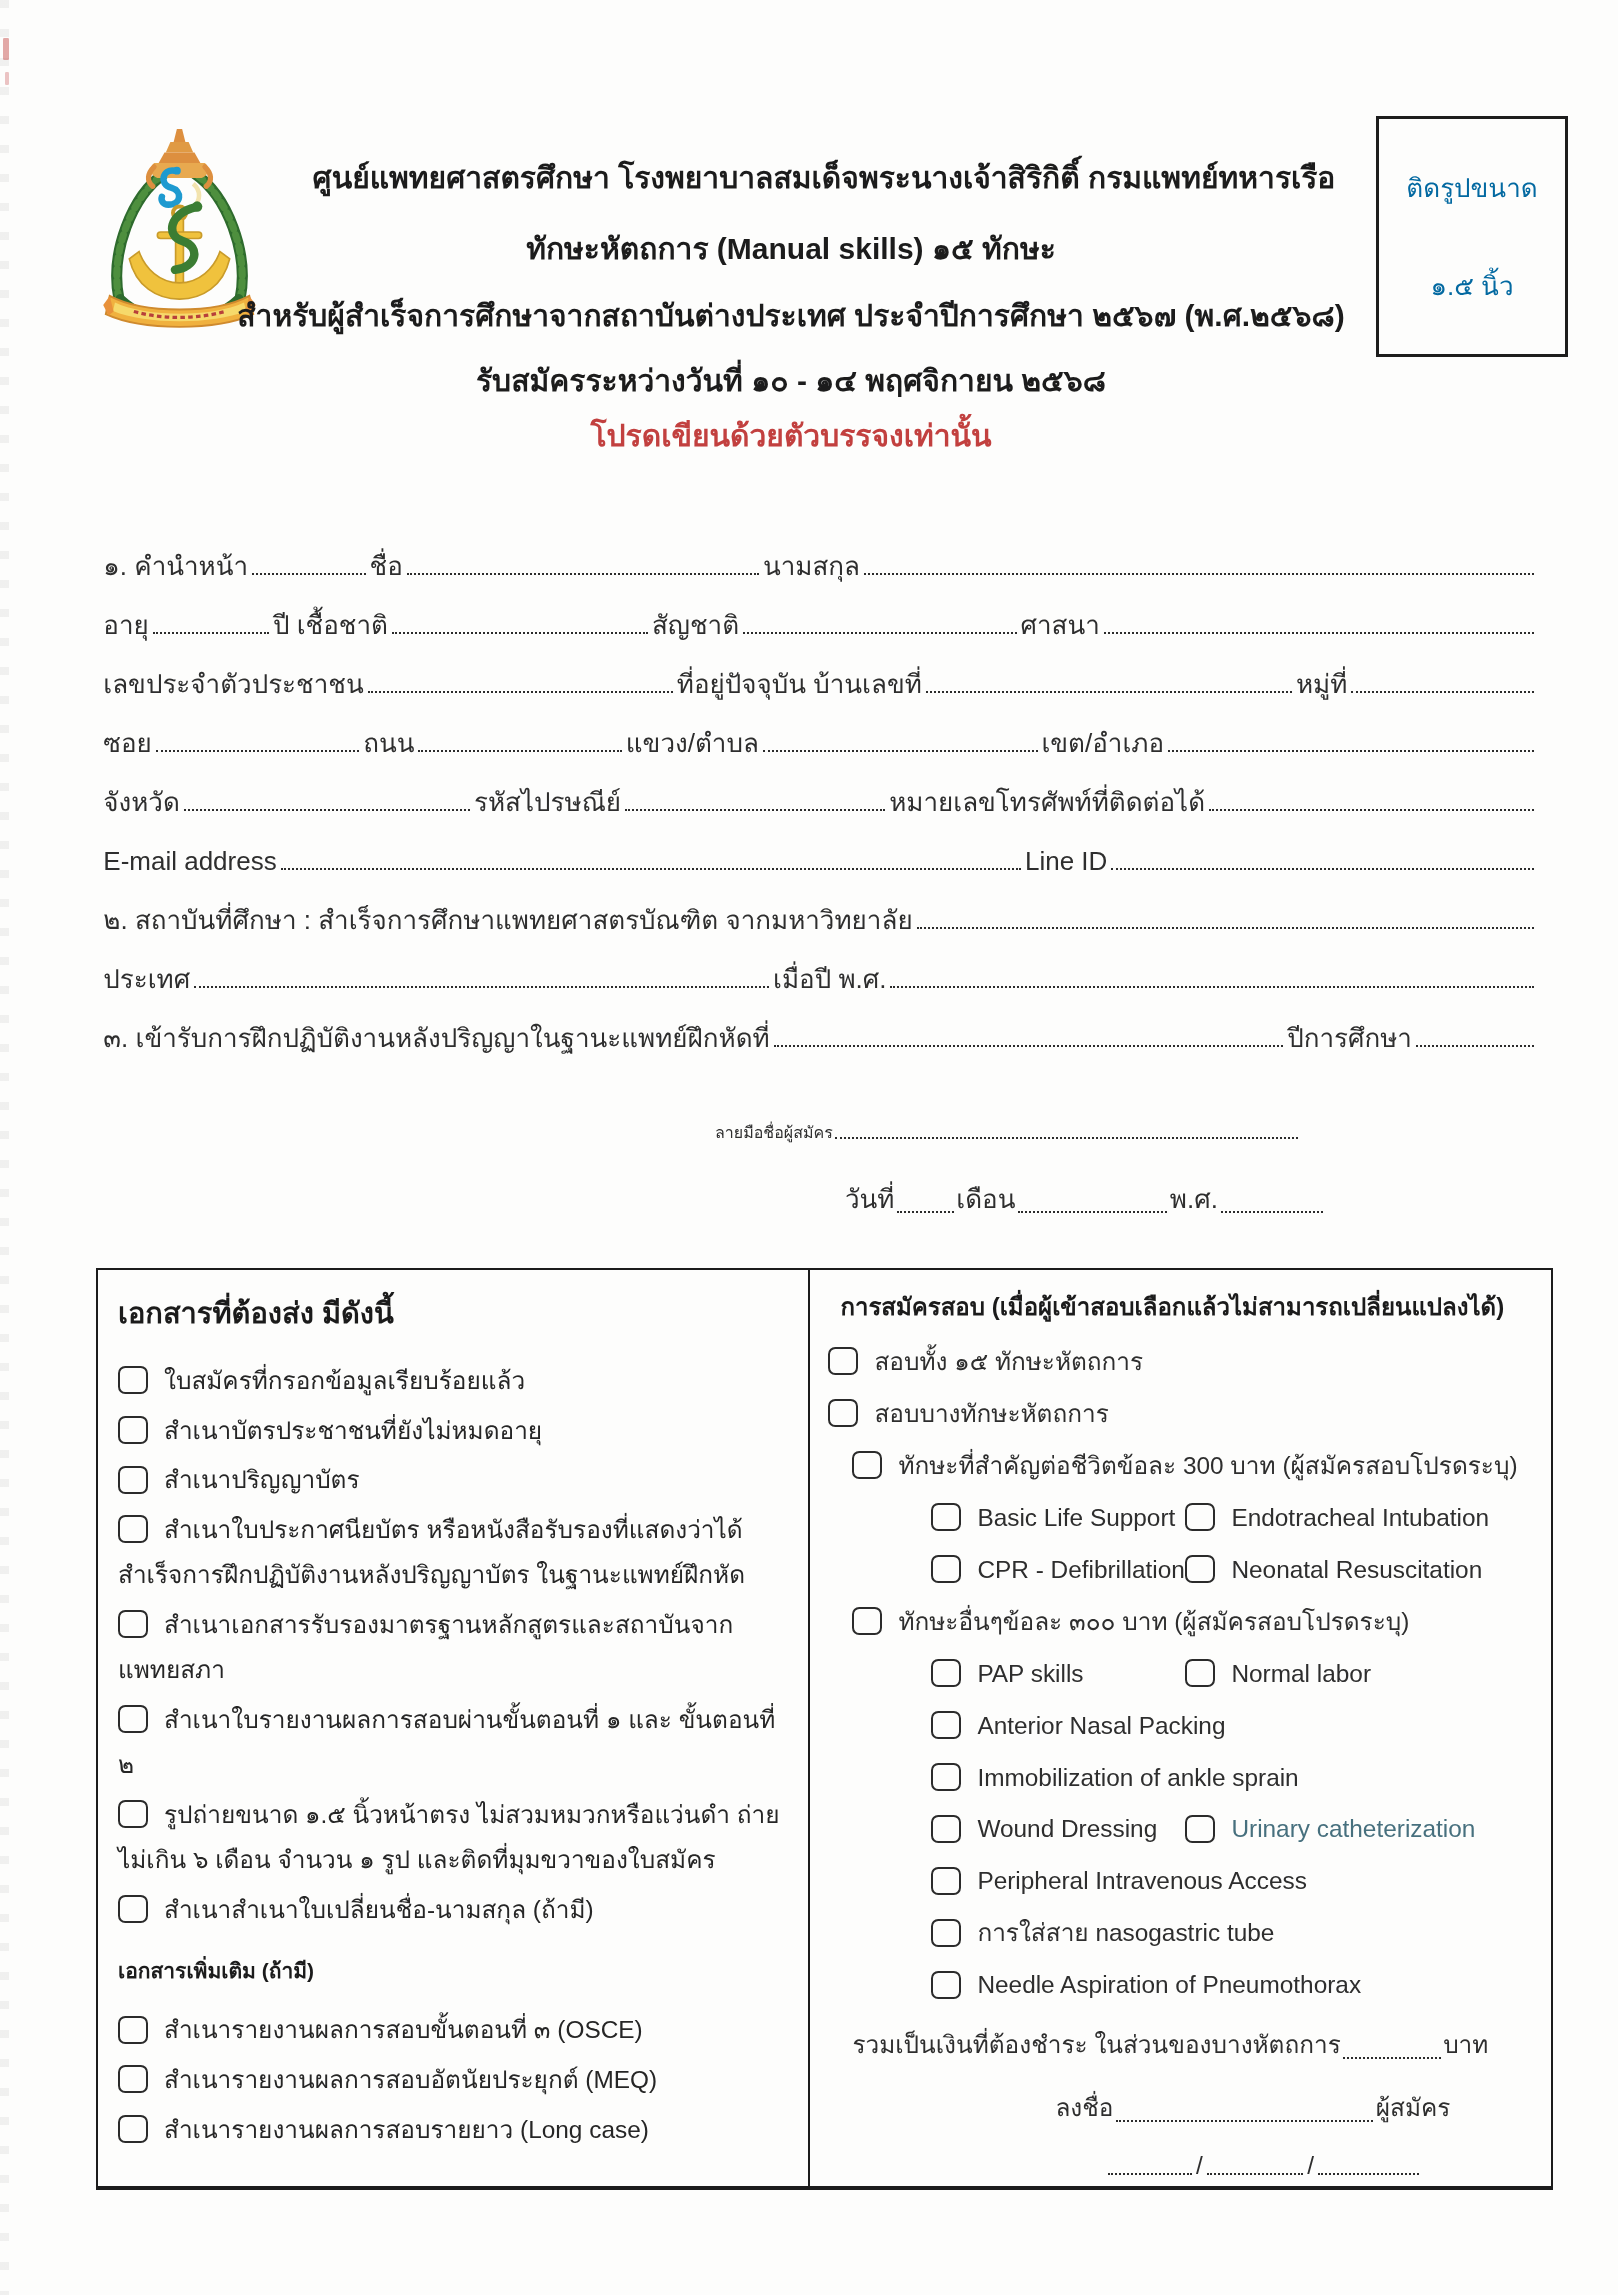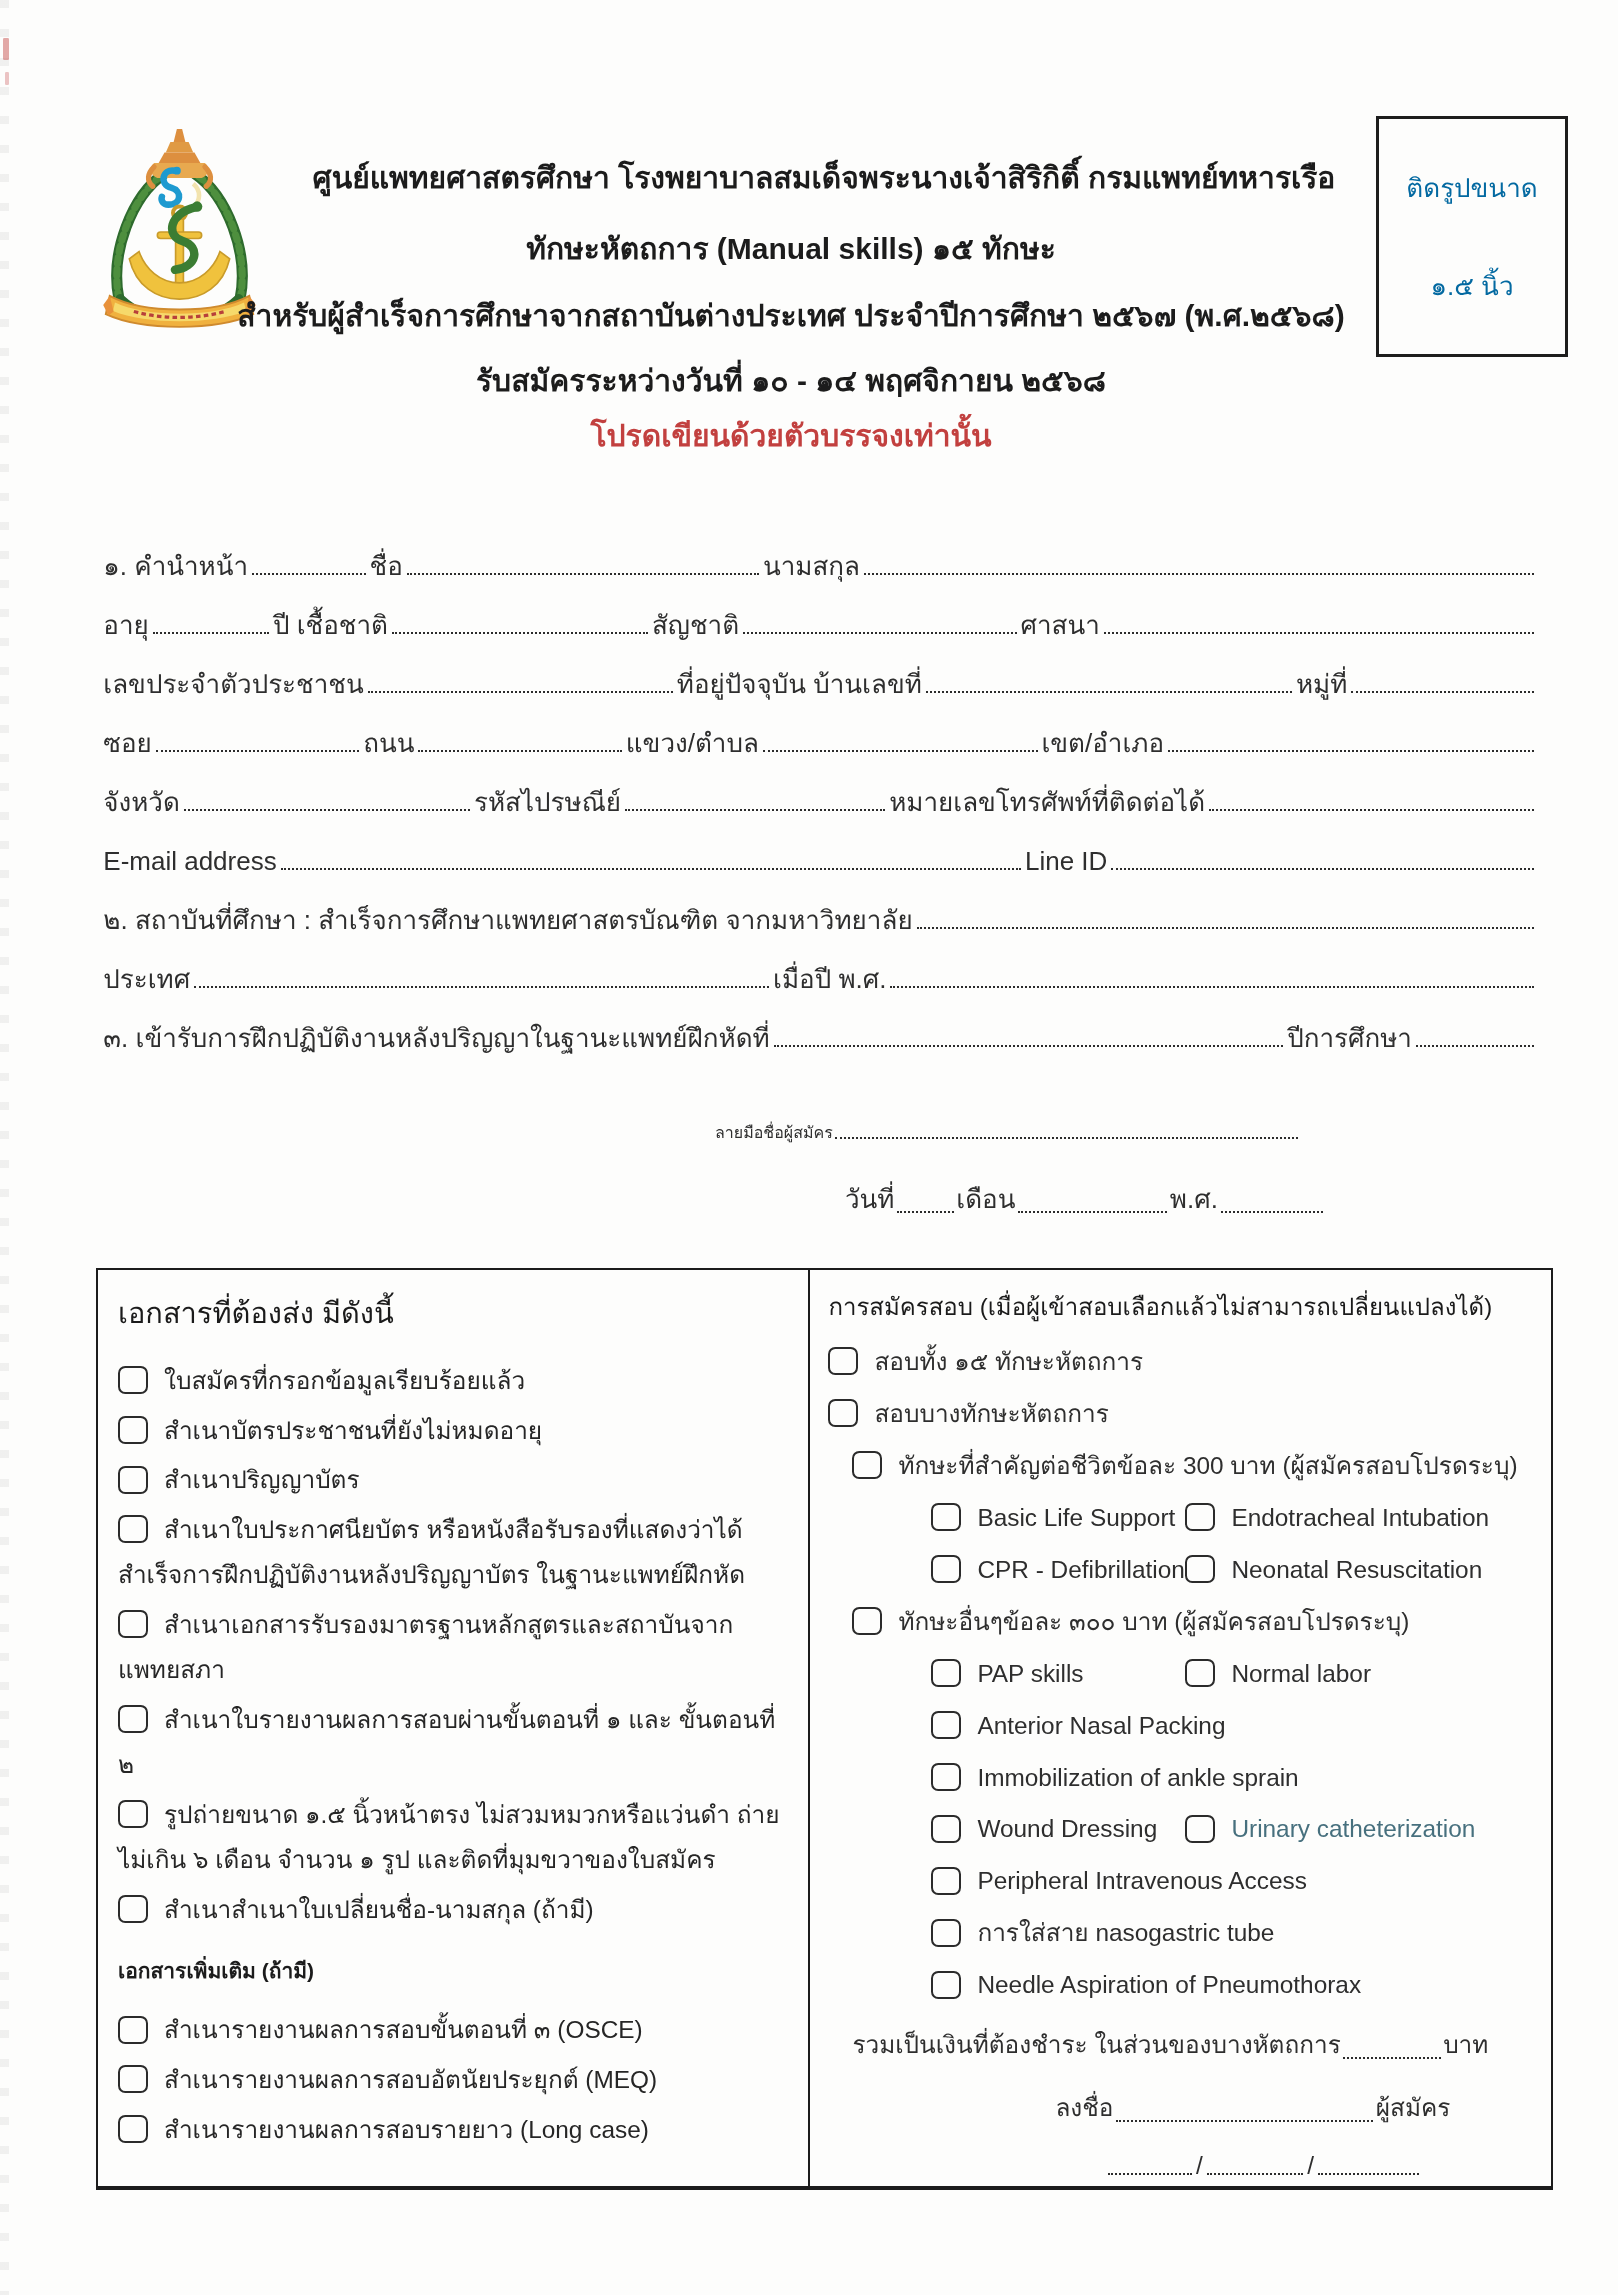--- a/index.html
+++ b/index.html
@@ -39,22 +39,22 @@
   
   .sig-1 { position:absolute; left:715px; top:1120px; width:586px; display:flex; align-items:flex-end; font-size:16px; }
   .sig-2 { position:absolute; left:845px; top:1178px; width:481px; display:flex; align-items:flex-end; font-size:26px; }
 
   
   .bigbox { position:absolute; left:96px; top:1268px; width:1457px; height:922px;
     border:2.6px solid #1c1c1c; border-bottom-width:4.6px; box-sizing:border-box; display:flex; }
   .col-left  { width:712px; box-sizing:border-box; padding:17px 16px 0 20px; border-right:2.6px solid #1c1c1c; }
   .col-right { flex:1; box-sizing:border-box; padding:13px 13px 0 18.4px; }
 
-  .panel-title-lg { font-size:29px; font-weight:normal; color:#1b1b1b; margin:2.6px 0 22.4px 0; }
-  .panel-title-rt { font-size:24px; font-weight:normal; color:#1b1b1b; margin:4px 0 20px 0; white-space:nowrap; }
+  .panel-title-lg { font-size:29px; font-weight:bold; color:#1b1b1b; margin:2.6px 0 22.4px 0; }
+  .panel-title-rt { font-size:24px; font-weight:bold; color:#1b1b1b; margin:4px 0 20px 12px; white-space:nowrap; }
 
   .cb { display:inline-block; width:30px; height:28px; border:2.2px solid #2b2b2b; border-radius:7.2px;
         box-sizing:border-box; vertical-align:-5.3px; margin-right:16px; background:#fdfdfc; flex:0 0 auto; }
   .doc-item { font-size:24.4px; line-height:1.85; margin-bottom:4.6px; color:#262626; }
   .subhead { font-size:21px; font-weight:bold; color:#1b1b1b; margin:22.4px 0 20px 0; }
 
   .exam-row { font-size:24.4px; line-height:1.35; margin-bottom:19px; display:flex; align-items:flex-start; }
   .exam-row .cb { margin-top:1.3px; }
   .ind-1 { margin-left:24px; }
   .ind-2 { margin-left:103px; }

